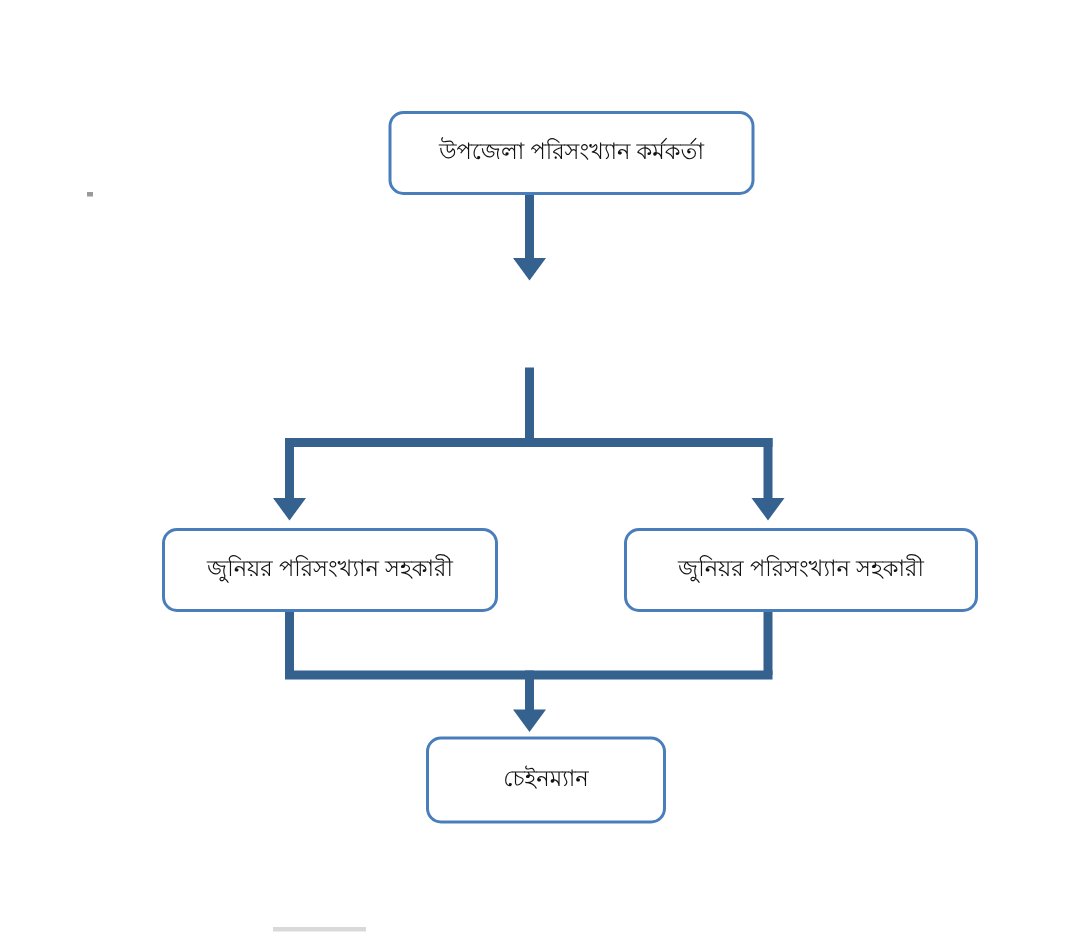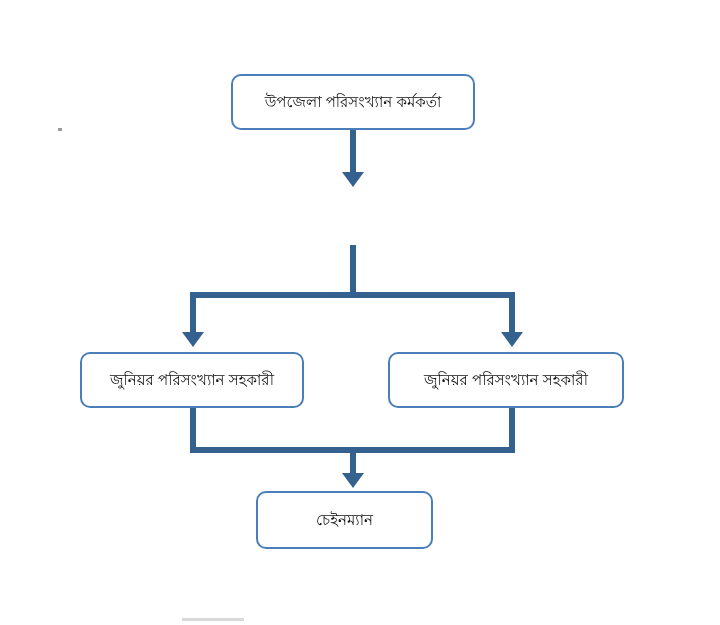--- a/index.html
+++ b/index.html
@@ -28,27 +28,28 @@
     border-radius: 10px;
     background: #ffffff;
     display: flex;
     align-items: center;
     justify-content: center;
     text-align: center;
     color: #111111;
     font-size: 15px;
     line-height: 1.2;
     padding: 2px 8px;
+    margin-left: 28px;
   }
 
   #node-uso   { left: 231px; top: 74px;  width: 244px; height: 56px; }
   #node-inv   { left: 254px; top: 189px; width: 196px; height: 56px; }
   #node-jsa-l { left: 80px;  top: 352px; width: 224px; height: 56px; }
   #node-jsa-r { left: 388px; top: 352px; width: 236px; height: 56px; }
-  #node-chain { left: 256px; top: 491px; width: 177px; height: 58px; }
+  #node-chain { left: 256px; top: 491px; width: 160px; height: 58px; }
 
   
   .line {
     position: absolute;
     background: #35618f;
   }
   .vline { width: 6px; }
   .hline { height: 6px; }
 
   .arrow-down {

